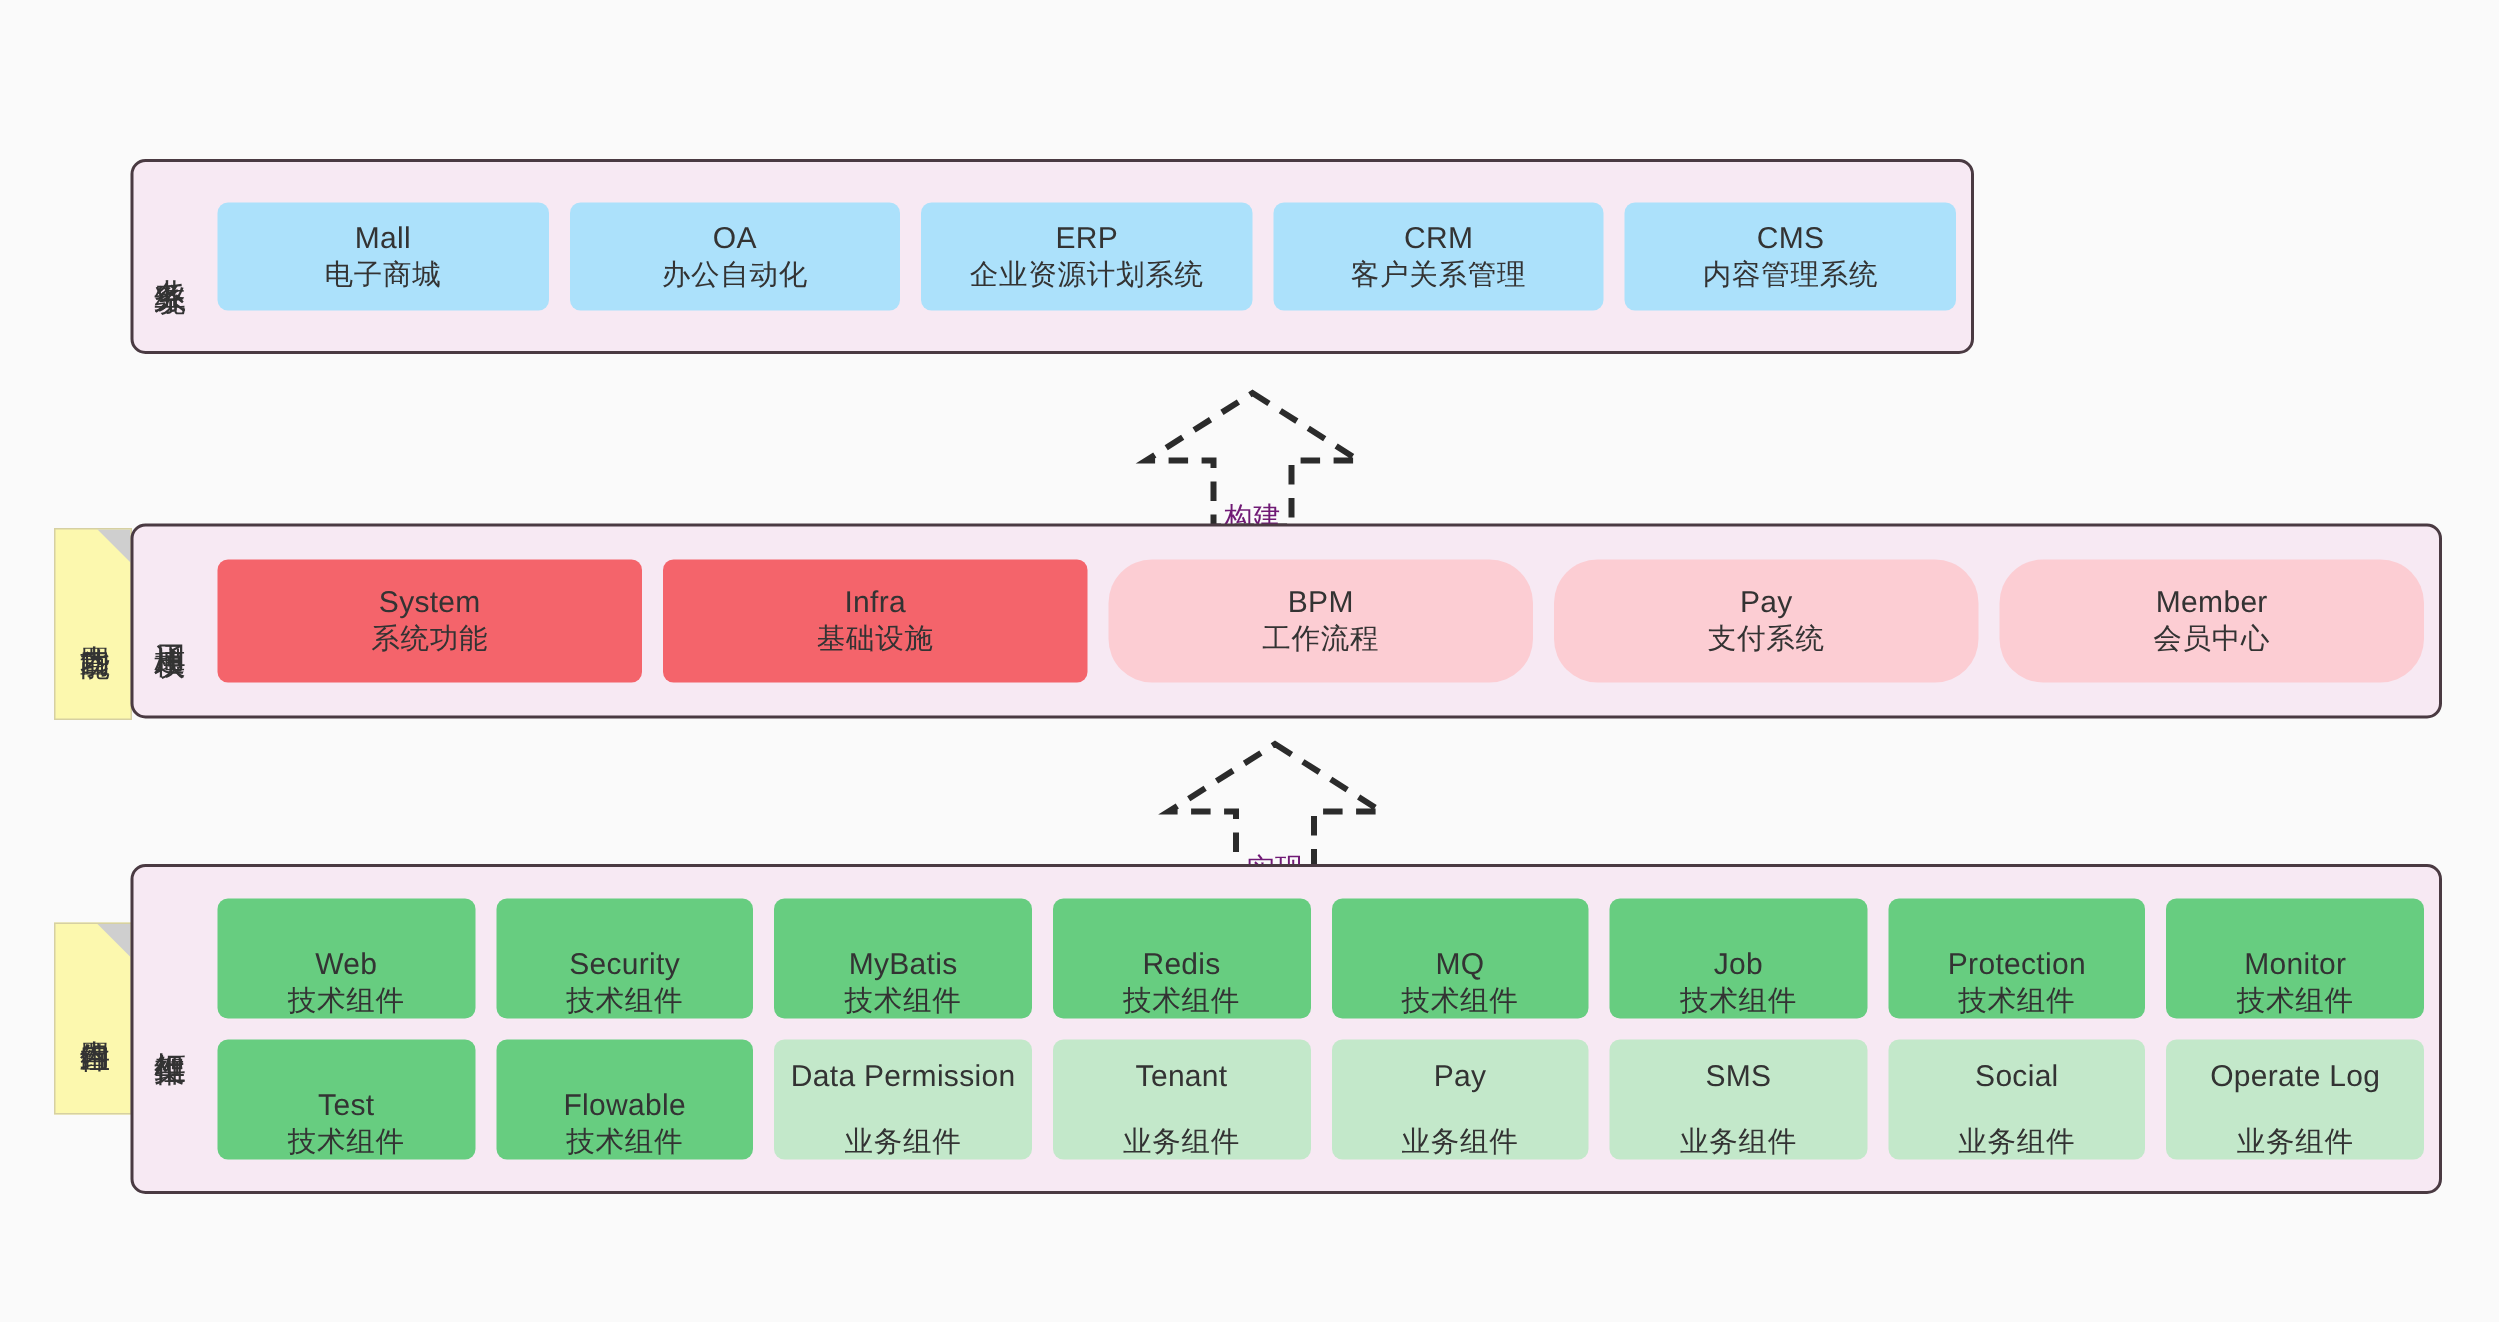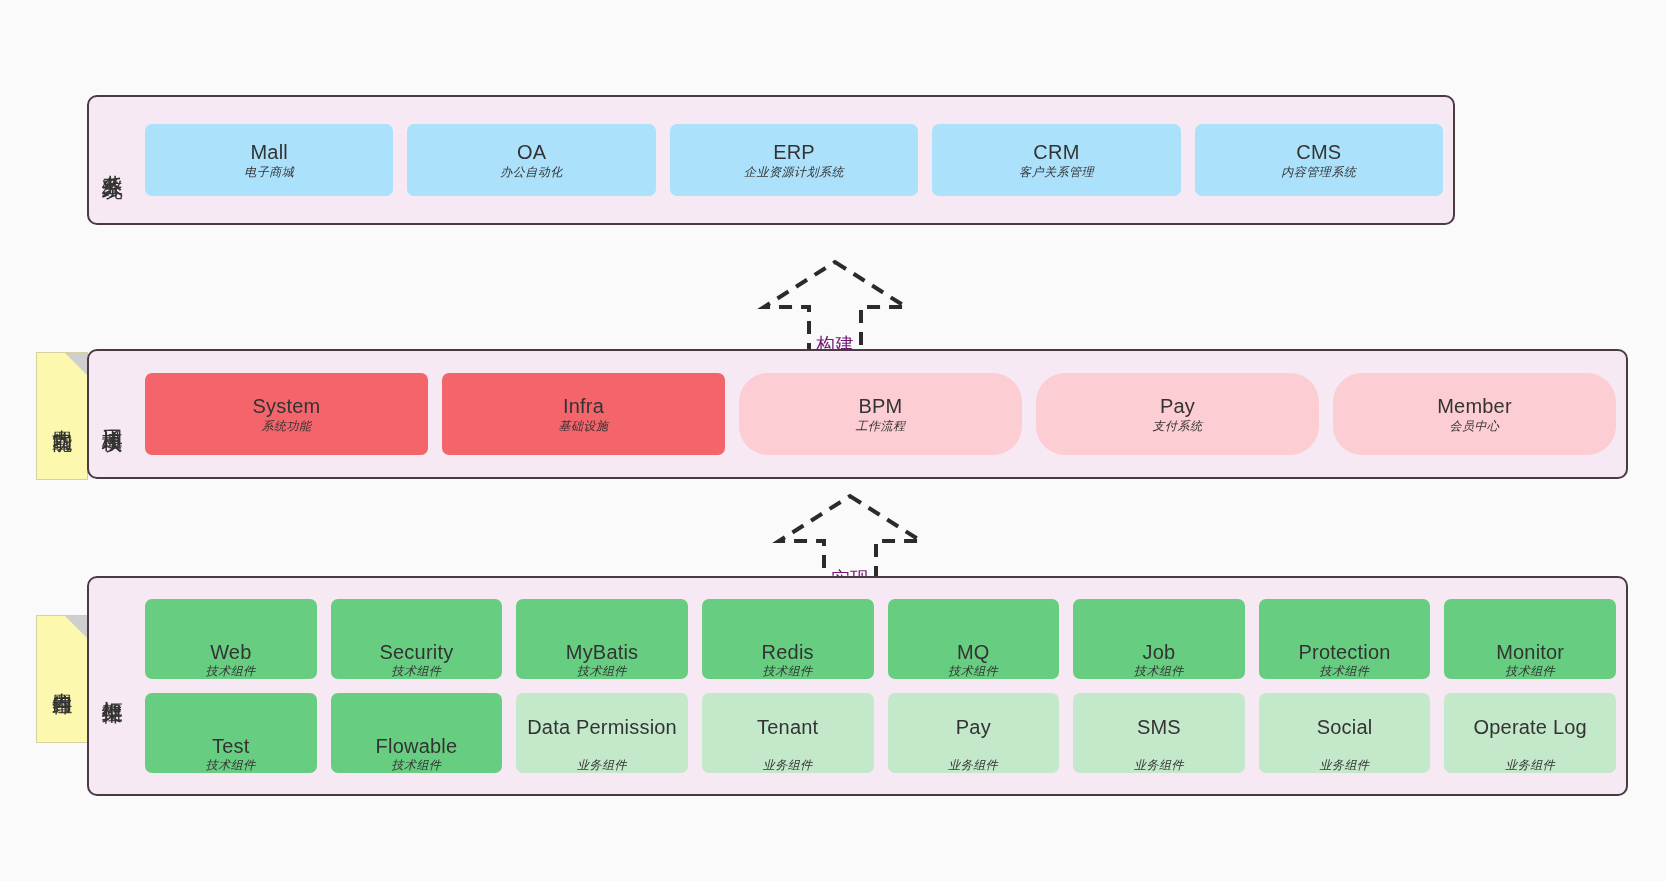--- a/index.html
+++ b/index.html
@@ -66,34 +66,33 @@
     justify-content: center;
     text-align: center;
     line-height: 1.22;
     user-select: none;
   }
   .node .en {
     font-size: 20px;
     letter-spacing: .2px;
   }
   .node .cn {
-    font-size: 12px;
+    font-size: 19px;
     letter-spacing: .5px;
-    font-style: italic;
   }
 
   
   .c-blue        { background: #ace1fb; }
   .c-red         { background: #f4646b; }
   .c-pink-light  { background: #fccdd3; border-radius: 29px; }
   .c-green       { background: #67cd80; }
   .c-green-light { background: #c3e8ca; gap: 19px; }
 
   
-  #layer-business { left: 87px; top: 95px; width: 1368px; height: 130px; }
+  #layer-business { left: 87px; top: 106px; width: 1229px; height: 130px; }
   #layer-business .node { height: 72px; }
 
   
   #layer-common { left: 87px; top: 349px; width: 1541px; height: 130px; }
   #layer-common .node { height: 82px; }
 
   
   #layer-framework { left: 87px; top: 576px; width: 1541px; height: 220px; }
   #layer-framework .node { height: 80px; justify-content: flex-end; }
 

